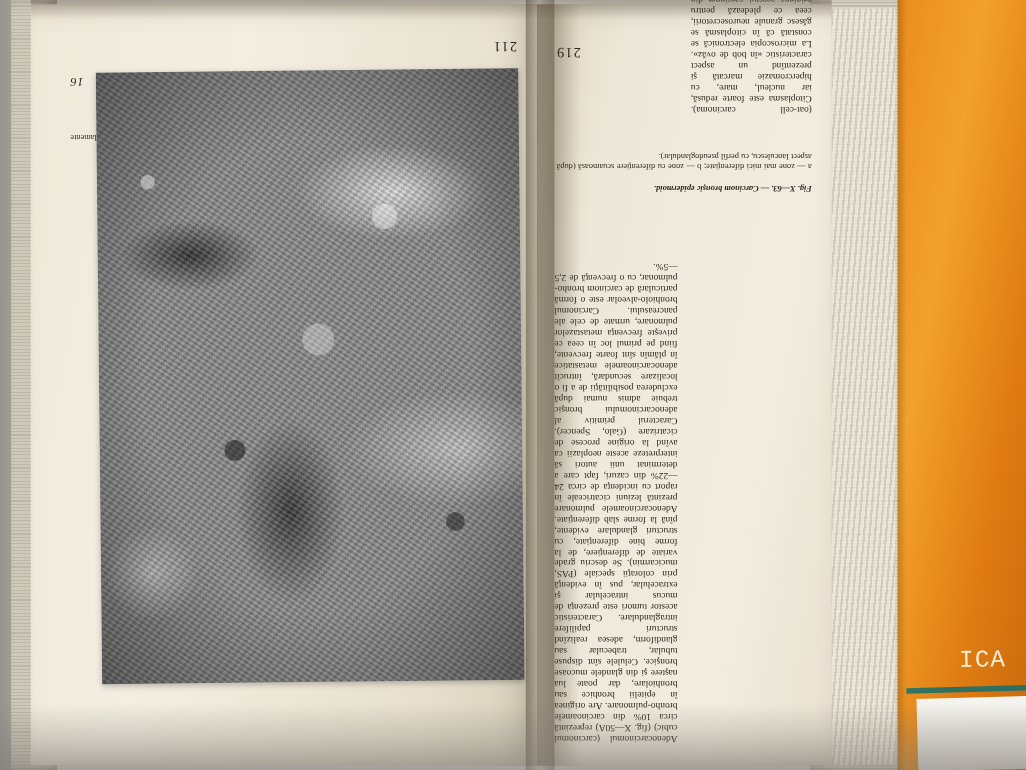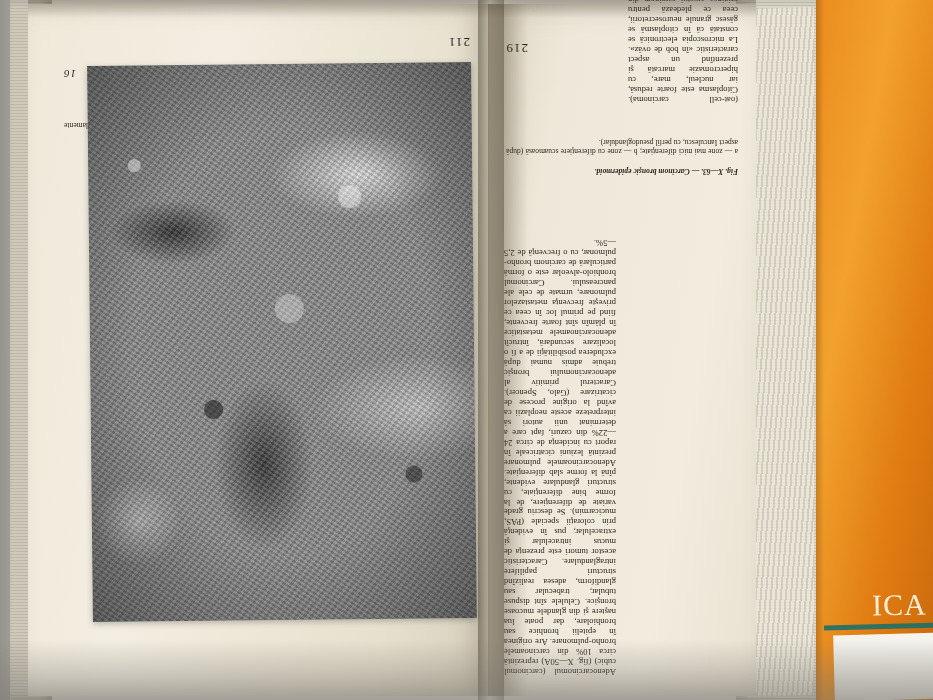--- a/index.html
+++ b/index.html
@@ -49,22 +49,22 @@
     background: linear-gradient(100deg,#e8891c 0%, #f2a12e 35%, #e07c12 70%, #c9690c 100%);
   }
   .orange-book .edge-shadow {
     position: absolute; left: 0; top: 0; width: 18px; height: 700px;
     background: linear-gradient(90deg, rgba(60,30,0,.55), rgba(60,30,0,0));
   }
   .orange-book .cover-text {
     position: absolute;
     left: 66px; top: 588px;
     color: #fdf3e2;
-    font-family: Liberation Serif, serif;
-    font-size: 30px;
+    font-family: Liberation Mono, monospace;
+    font-size: 22px;
     letter-spacing: 1px;
     opacity: .95;
     transform: rotate(-1deg);
   }
   .orange-book .white-strip {
     position: absolute;
     left: 28px; top: 634px; width: 108px; height: 66px;
     background: linear-gradient(180deg,#f6f4ef 0%, #e3e0d8 100%);
     transform: rotate(-1.5deg);
   }

